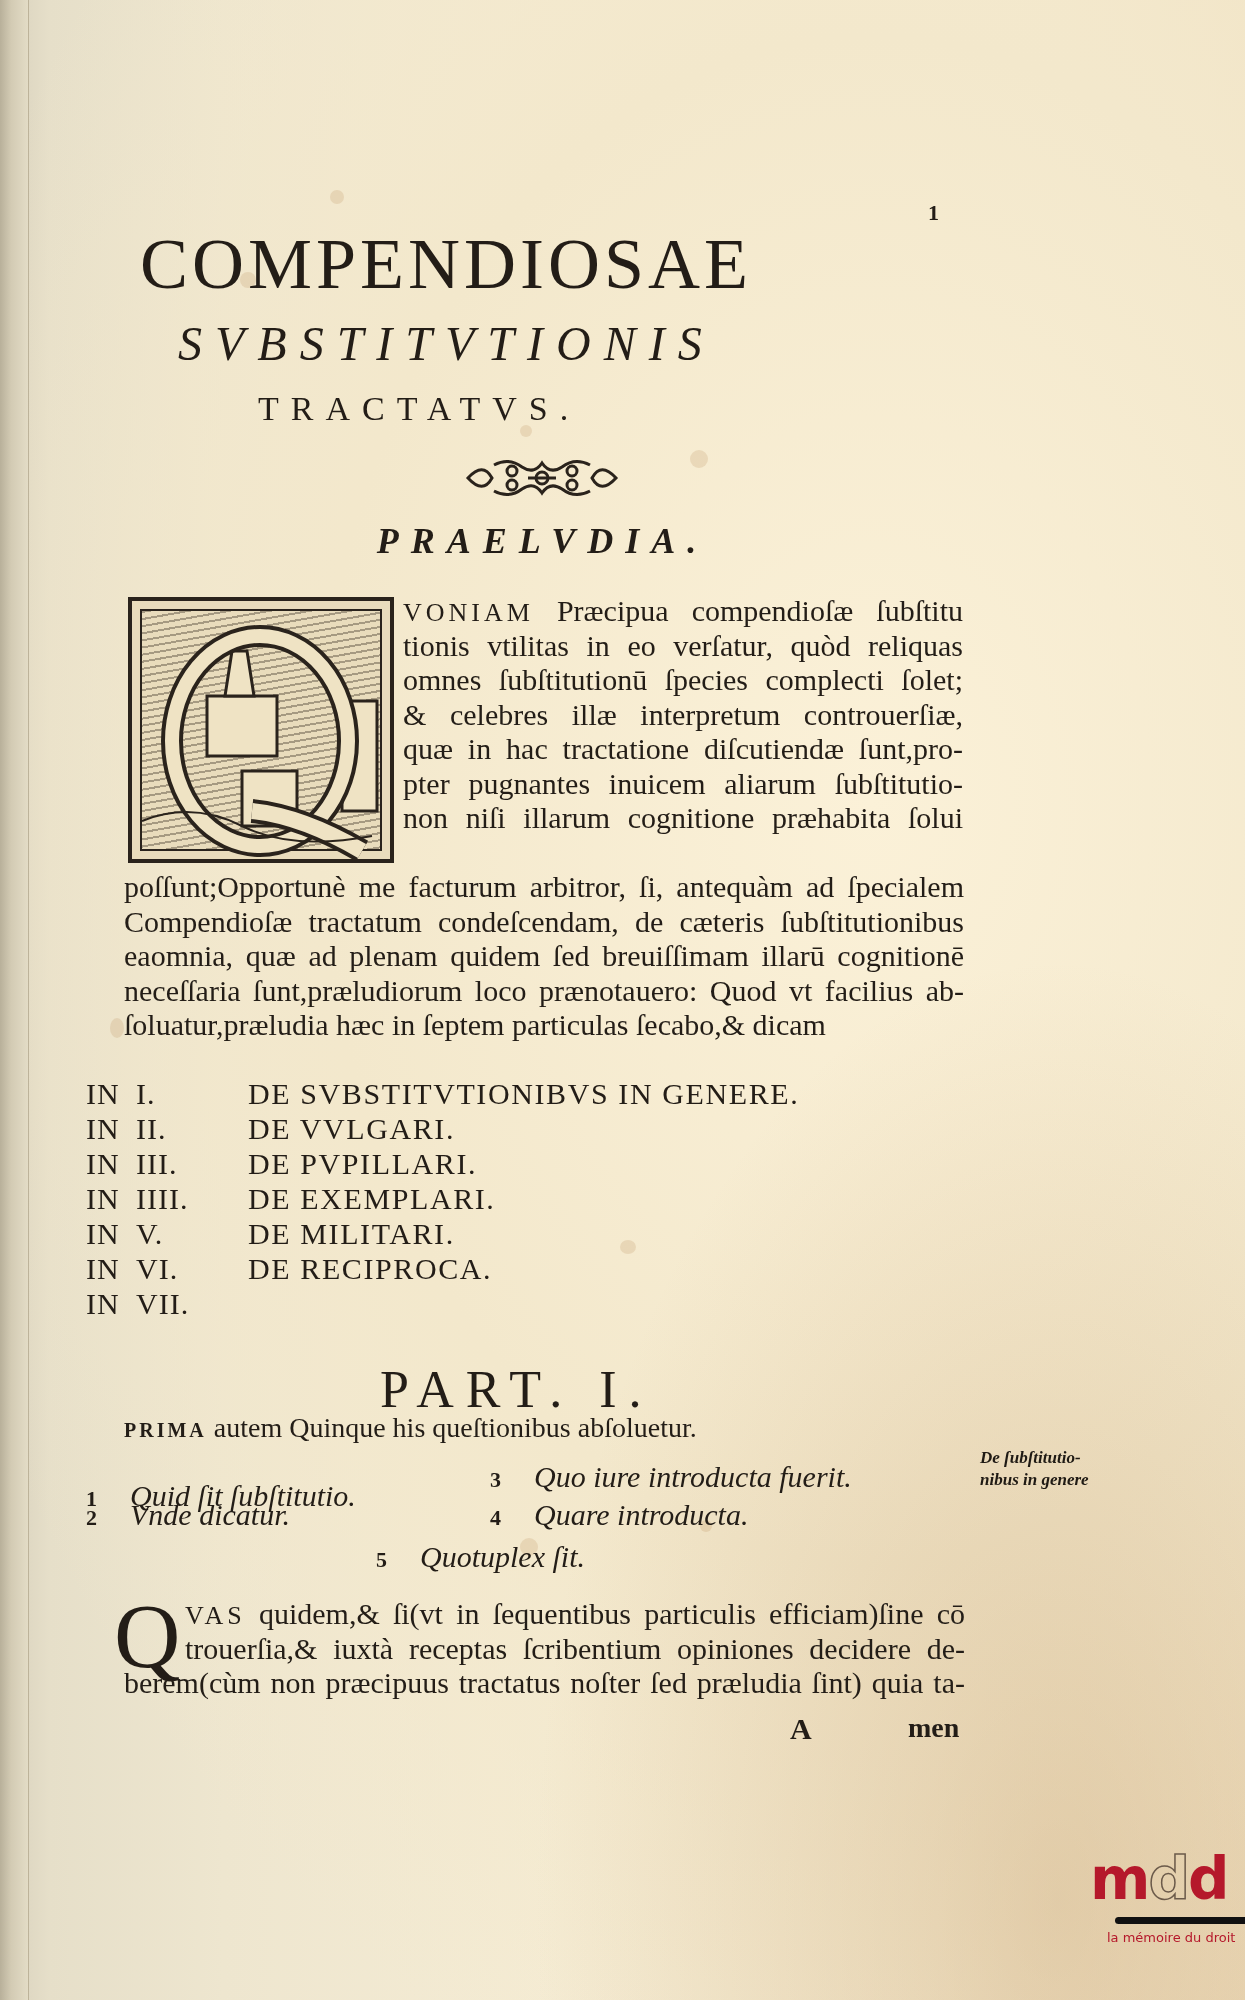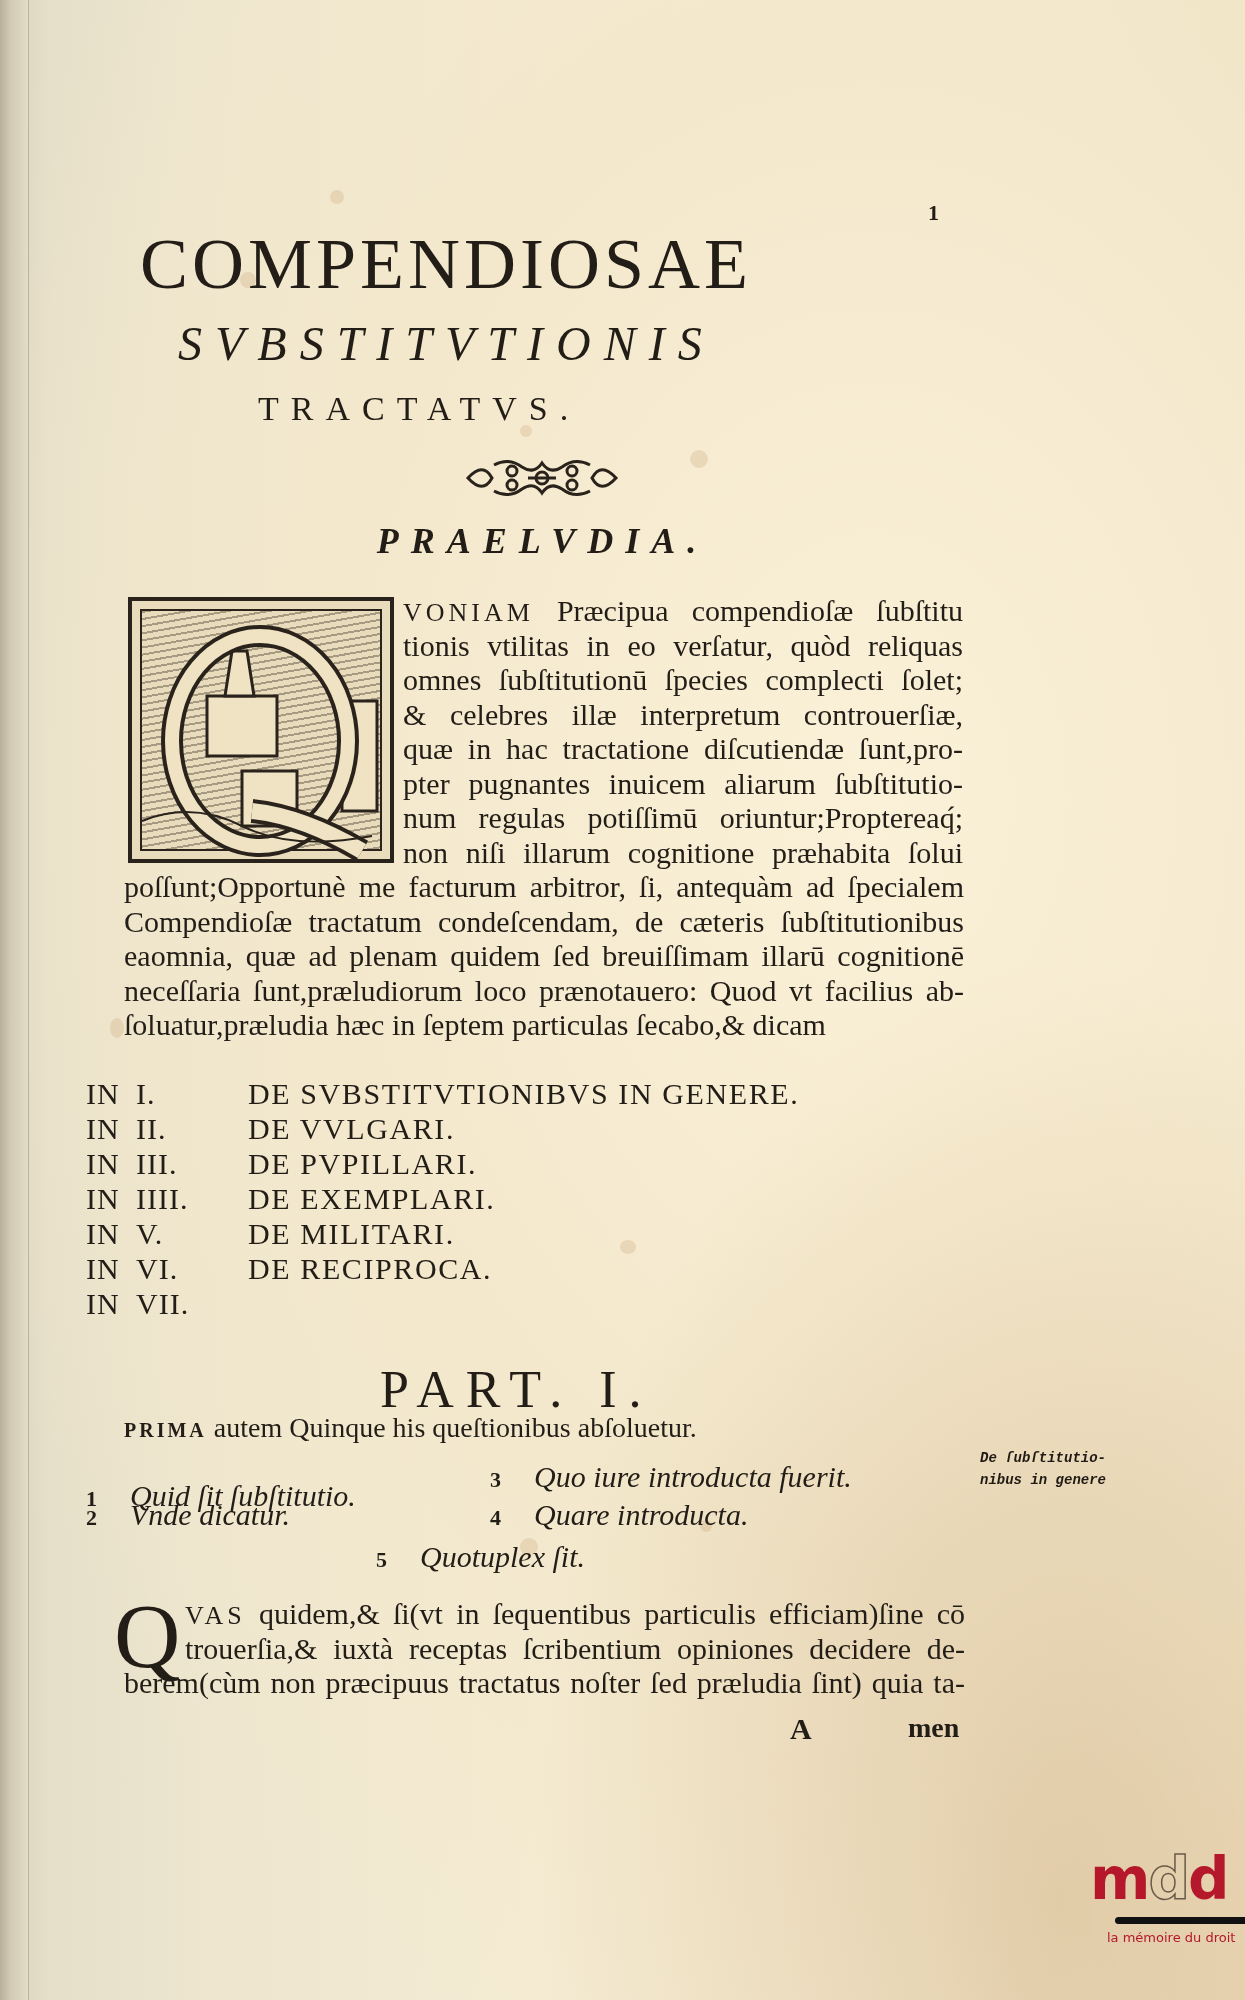--- a/index.html
+++ b/index.html
@@ -97,22 +97,22 @@
     .questions {
       position: absolute; left: 86px; top: 1460px; width: 880px;
       font-family: "Liberation Serif", serif; font-size: 30px;
     }
     .q { position: absolute; white-space: nowrap; }
     .q .q-num { font-size: 22px; font-weight: bold; display: inline-block; width: 44px; }
     .q .q-text { font-style: italic; }
 
     .margin-note {
       position: absolute; left: 980px; top: 1447px; width: 150px;
-      font-family: Liberation Mono, monospace; font-style: italic; font-weight: bold;
-      font-size: 14px; line-height: 22px; color: #1f1a14;
+      font-family: Liberation Serif, serif; font-style: italic; font-weight: bold;
+      font-size: 17px; line-height: 22px; color: #1f1a14;
     }
 
     .para2 { position: absolute; left: 185px; top: 1597px; width: 780px; }
     .para2-full { position: absolute; left: 124px; top: 1666px; width: 841px; }
     .dropcap2 {
       position: absolute; left: 114px; top: 1590px;
       font-family: "Liberation Serif", serif; font-size: 92px; line-height: 1;
     }
 
     .signature {
@@ -200,21 +200,20 @@
     </svg>
   </div>
 
   <div class="para-indented body-text">
     <span class="line"><span class="smallcaps">VONIAM</span> <span>Præcipua compendioſæ ſubſtitu</span></span>
     <span class="line">tionis vtilitas in eo verſatur, quòd reliquas</span>
     <span class="line">omnes ſubſtitutionū ſpecies complecti ſolet;</span>
     <span class="line">&amp; celebres illæ interpretum controuerſiæ,</span>
     <span class="line">quæ in hac tractatione diſcutiendæ ſunt,pro-</span>
     <span class="line">pter pugnantes inuicem aliarum ſubſtitutio-</span>
-    <span class="line">num regulas potiſſimū oriuntur;Proptereaq́;</span>
     <span class="line">non niſi illarum cognitione præhabita ſolui</span>
   </div>
 
   <div class="para-full body-text">
     <span class="line">poſſunt;Opportunè me facturum arbitror, ſi, antequàm ad ſpecialem</span>
     <span class="line">Compendioſæ tractatum condeſcendam, de cæteris ſubſtitutionibus</span>
     <span class="line">eaomnia, quæ ad plenam quidem ſed breuiſſimam illarū cognitionē</span>
     <span class="line">neceſſaria ſunt,præludiorum loco prænotauero: Quod vt facilius ab-</span>
     <span class="line last">ſoluatur,præludia hæc in ſeptem particulas ſecabo,&amp; dicam</span>
   </div>

